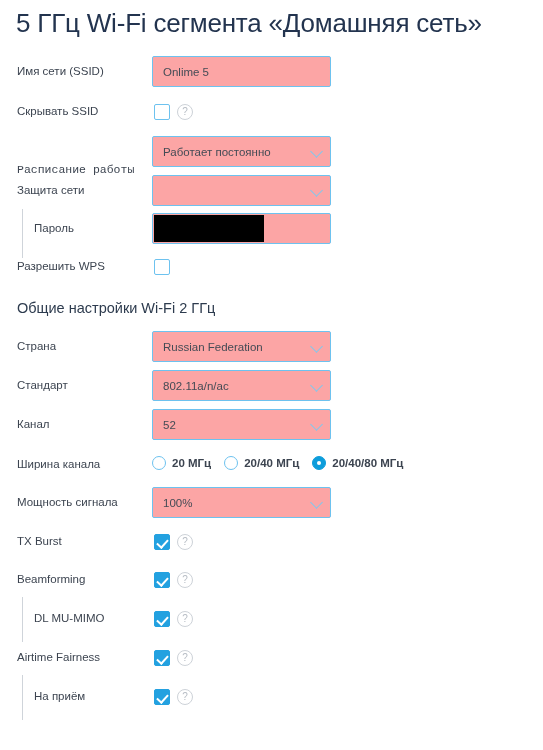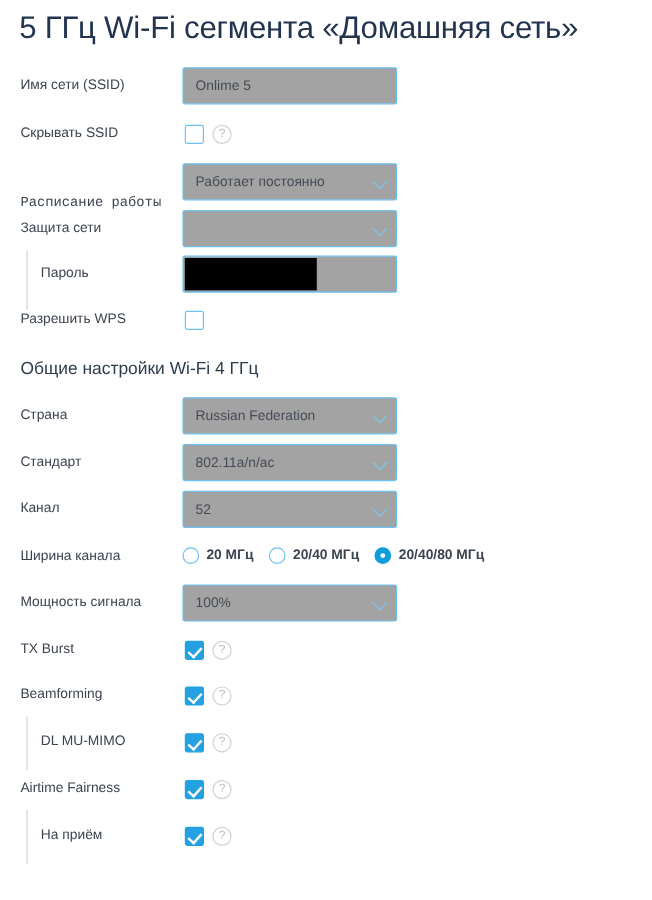--- a/index.html
+++ b/index.html
@@ -50,21 +50,21 @@
     background: #cfd4da;
   }
 
   
   .field {
     position: absolute;
     left: 152px;
     width: 179px;
     height: 31px;
     border: 1px solid #6dc2ef;
-    background: #a3a3a3;
+    background: #fca5a5;
     border-radius: 2px;
   }
   .field .val {
     position: absolute;
     left: 10px; top: 0;
     height: 100%;
     display: flex; align-items: center;
     font-size: 11.5px;
     color: #444b55;
     white-space: nowrap;
@@ -187,21 +187,21 @@
     <div class="field" style="top:0;">
       <span class="redaction"></span>
     </div>
   </div>
 
   <div class="row" style="top:259px;">
     <div class="lbl main" style="top:1px;">Разрешить WPS</div>
     <div class="cbx off" style="top:0;"></div>
   </div>
 
-  <div class="section-heading" style="top:300px;">Общие настройки Wi-Fi 4 ГГц</div>
+  <div class="section-heading" style="top:300px;">Общие настройки Wi-Fi 2 ГГц</div>
 
   <div class="row" style="top:331px;">
     <div class="lbl main" style="top:9px;">Страна</div>
     <div class="field" style="top:0;">
       <span class="val">Russian Federation</span>
       <span class="chev"></span>
     </div>
   </div>
 
   <div class="row" style="top:370px;">

